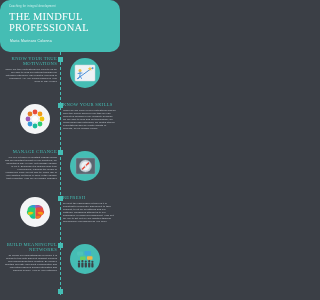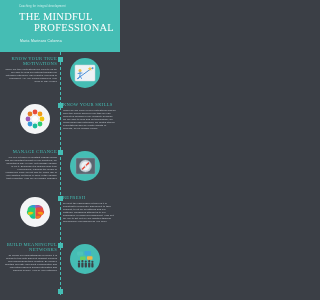--- a/index.html
+++ b/index.html
@@ -6,32 +6,32 @@
   body{
     width:120px;height:300px;overflow:hidden;
     background:#3b3f46;
     font-family:"Liberation Sans",sans-serif;
   }
   #poster{position:relative;width:120px;height:300px;background:#3b3f46;overflow:hidden;}
 
   
   .header{
     position:absolute;left:0;top:0;width:120px;height:52px;
-    background:#45bdb4;box-sizing:border-box;padding:4px 6px 0 18px;
+    background:#45bdb4;box-sizing:border-box;padding:4px 6px 0 8px;border-radius:10px;
   }
   .tagline{
     font-size:2.6px;letter-spacing:.22px;color:#d8f4f1;
     font-family:"Liberation Sans",sans-serif;margin:1px 0 0 1px;line-height:1.2;
   }
   .title{
     font-family:"Liberation Serif",serif;
     font-size:10.5px;line-height:10.5px;letter-spacing:.25px;
     color:#ffffff;margin:4px 0 0 1px;
   }
-  .title .l2{display:block;text-align:right;}
+  .title .l2{display:block;}
   .author{
     font-size:3.4px;letter-spacing:.25px;color:#f2fbfa;
     margin:6px 0 0 2px;line-height:1.2;
   }
 
   
   .spine{
     position:absolute;left:59.5px;top:52px;width:1px;height:244px;
     background:repeating-linear-gradient(to bottom,#45bdb4 0 3px,rgba(69,189,180,0) 3px 5px);
   }

